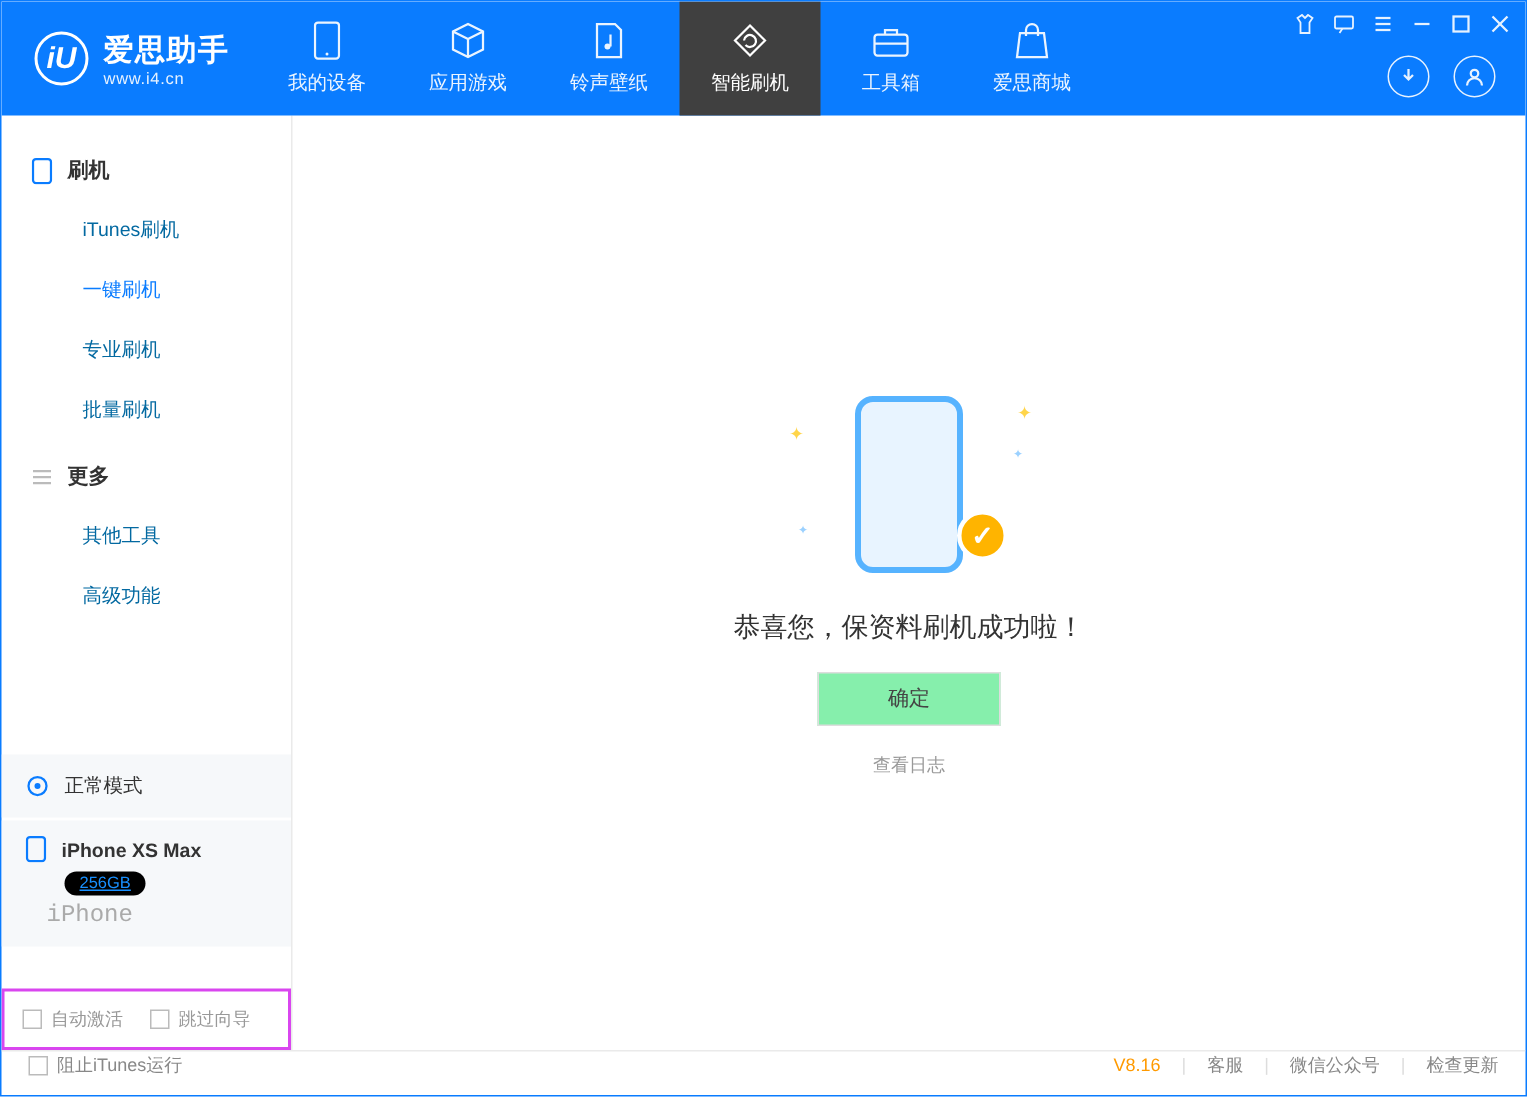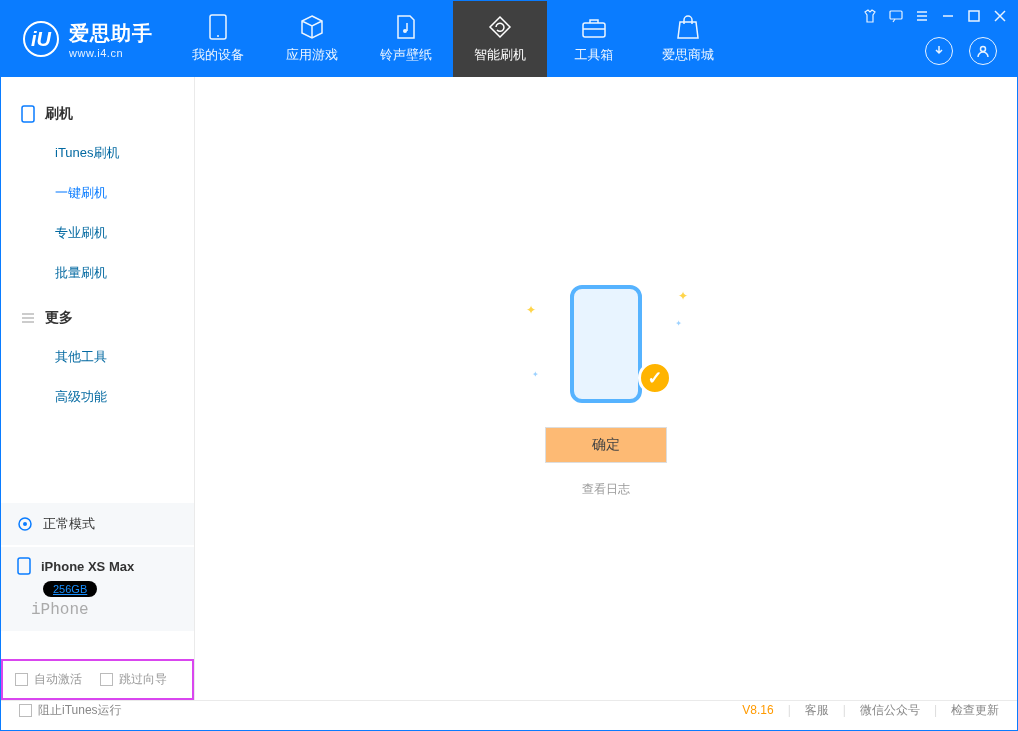--- a/index.html
+++ b/index.html
@@ -44,21 +44,21 @@
 
 .main { flex: 1; display: flex; flex-direction: column; align-items: center; justify-content: center; gap: 18px; }
 .success-ill { width: 120px; height: 130px; position: relative; display: flex; align-items: center; justify-content: center; }
 .phone-shape { width: 72px; height: 118px; border: 4px solid #56b3ff; border-radius: 12px; background: #e8f4ff; position: relative; }
 .check-badge { position: absolute; right: -6px; bottom: 14px; width: 34px; height: 34px; background: #ffb400; border-radius: 50%; display: flex; align-items: center; justify-content: center; color: #fff; font-size: 18px; font-weight: bold; border: 3px solid #fff; }
 .star { position: absolute; color: #ffd54a; font-size: 12px; }
 .star.s1 { left: -20px; top: 24px; } .star.s2 { left: -14px; bottom: 30px; font-size: 8px; color:#9bd1ff; }
 .star.s3 { right: -22px; top: 10px; } .star.s4 { right: -16px; top: 40px; font-size: 8px; color:#9bd1ff; }
 
 .success-msg { font-size: 18px; color: #333; font-weight: 500; }
-.ok-btn { border: 1px solid #ddd; background: #fdba74; padding: 8px 46px; font-size: 14px; color: #444; cursor: pointer; }
+.ok-btn { border: 1px solid #ddd; background: #86efac; padding: 8px 46px; font-size: 14px; color: #444; cursor: pointer; }
 .log-link { color: #999; font-size: 12px; cursor: pointer; }
 
 .footer { height: 19px; border-top: 1px solid #eaeaea; display: flex; align-items: center; padding: 0 18px; font-size: 12px; color: #888; }
 .footer-left { display: flex; align-items: center; gap: 6px; }
 .footer-right { margin-left: auto; display: flex; align-items: center; gap: 14px; }
 .footer-right .sep { color: #ddd; }
 .footer-link { color: #888; cursor: pointer; }
 
 svg { display: block; }
 </style>
@@ -255,20 +255,21 @@
 
   <div class="main">
     <div class="success-ill">
       <span class="star s1">✦</span>
       <span class="star s2">✦</span>
       <span class="star s3">✦</span>
       <span class="star s4">✦</span>
       <div class="phone-shape"></div>
       <div class="check-badge">✓</div>
     </div>
+    <div class="success-msg">恭喜您，保资料刷机成功啦！</div>
     <button class="ok-btn">确定</button>
     <a class="log-link">查看日志</a>
   </div>
 </div>
 
 <div class="footer">
   <div class="footer-left">
     <label class="chk" style="color:#888">
       <span class="chk-box"></span>
       <span>阻止iTunes运行</span>

